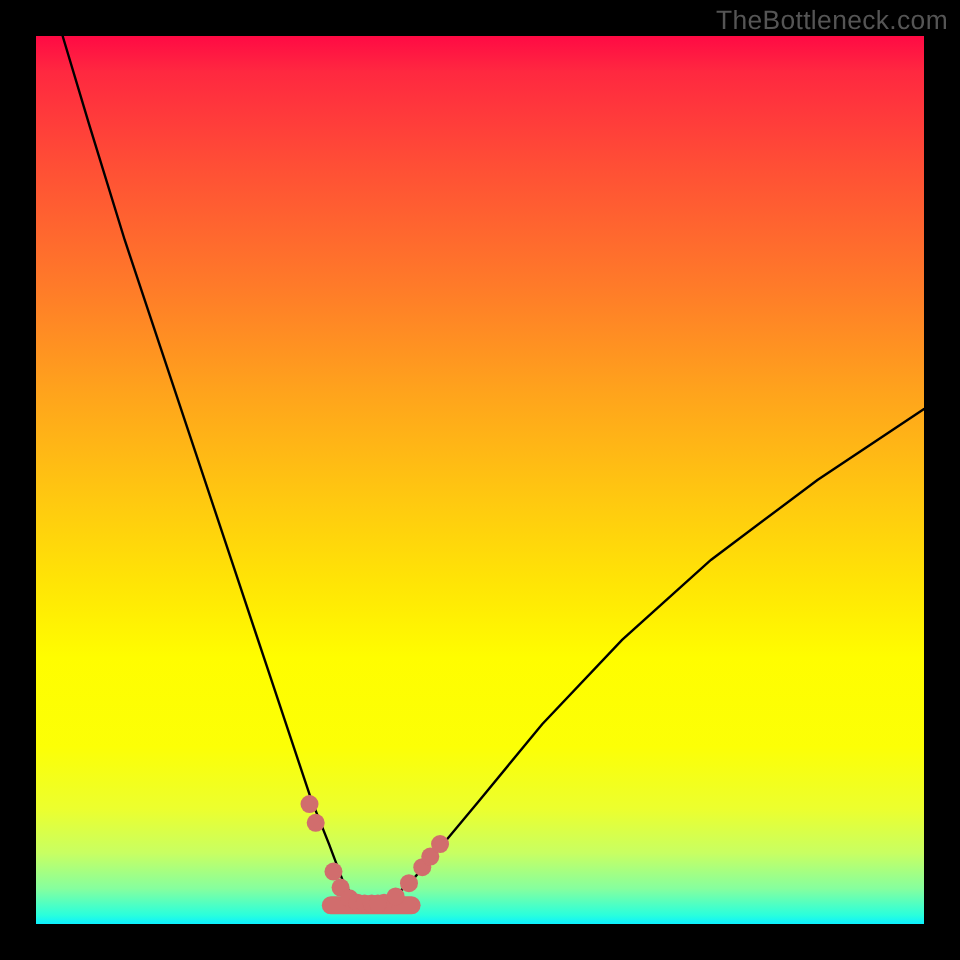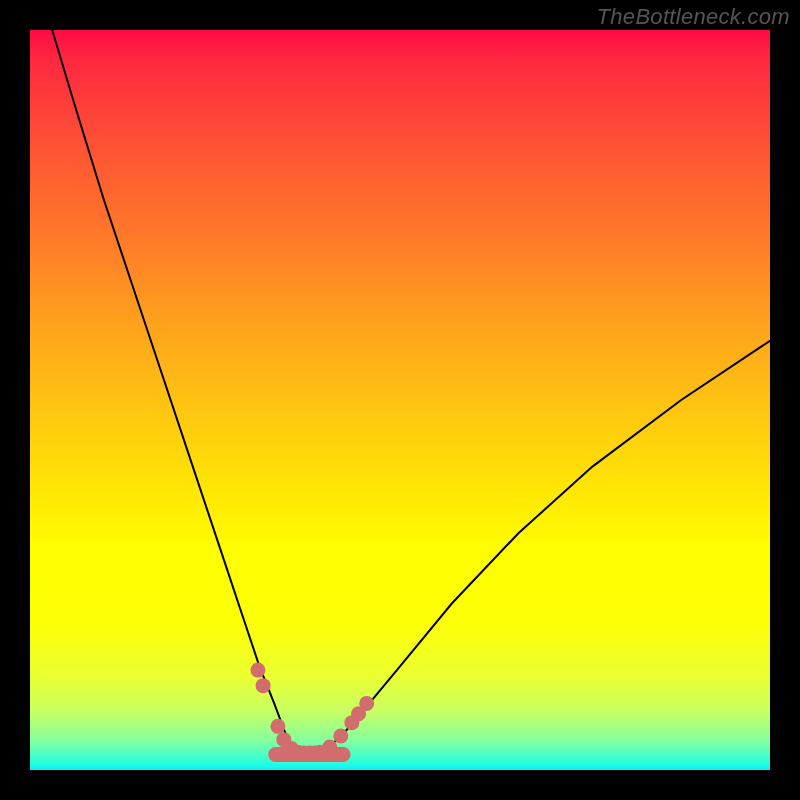--- a/index.html
+++ b/index.html
@@ -8,21 +8,20 @@
     width: 800px;
     height: 800px;
     overflow: hidden;
     background: #000;
   }
   .frame {
     position: absolute;
     left: 0; top: 0;
     width: 800px; height: 800px;
     background: #000;
-    font-style: italic;
   }
   .plot {
     position: absolute;
     left: 30px; top: 30px;
     width: 740px; height: 740px;
     background: linear-gradient(
       to bottom,
       #ff0a44 0%,
       #ff2840 4%,
       #ff5035 15%,

